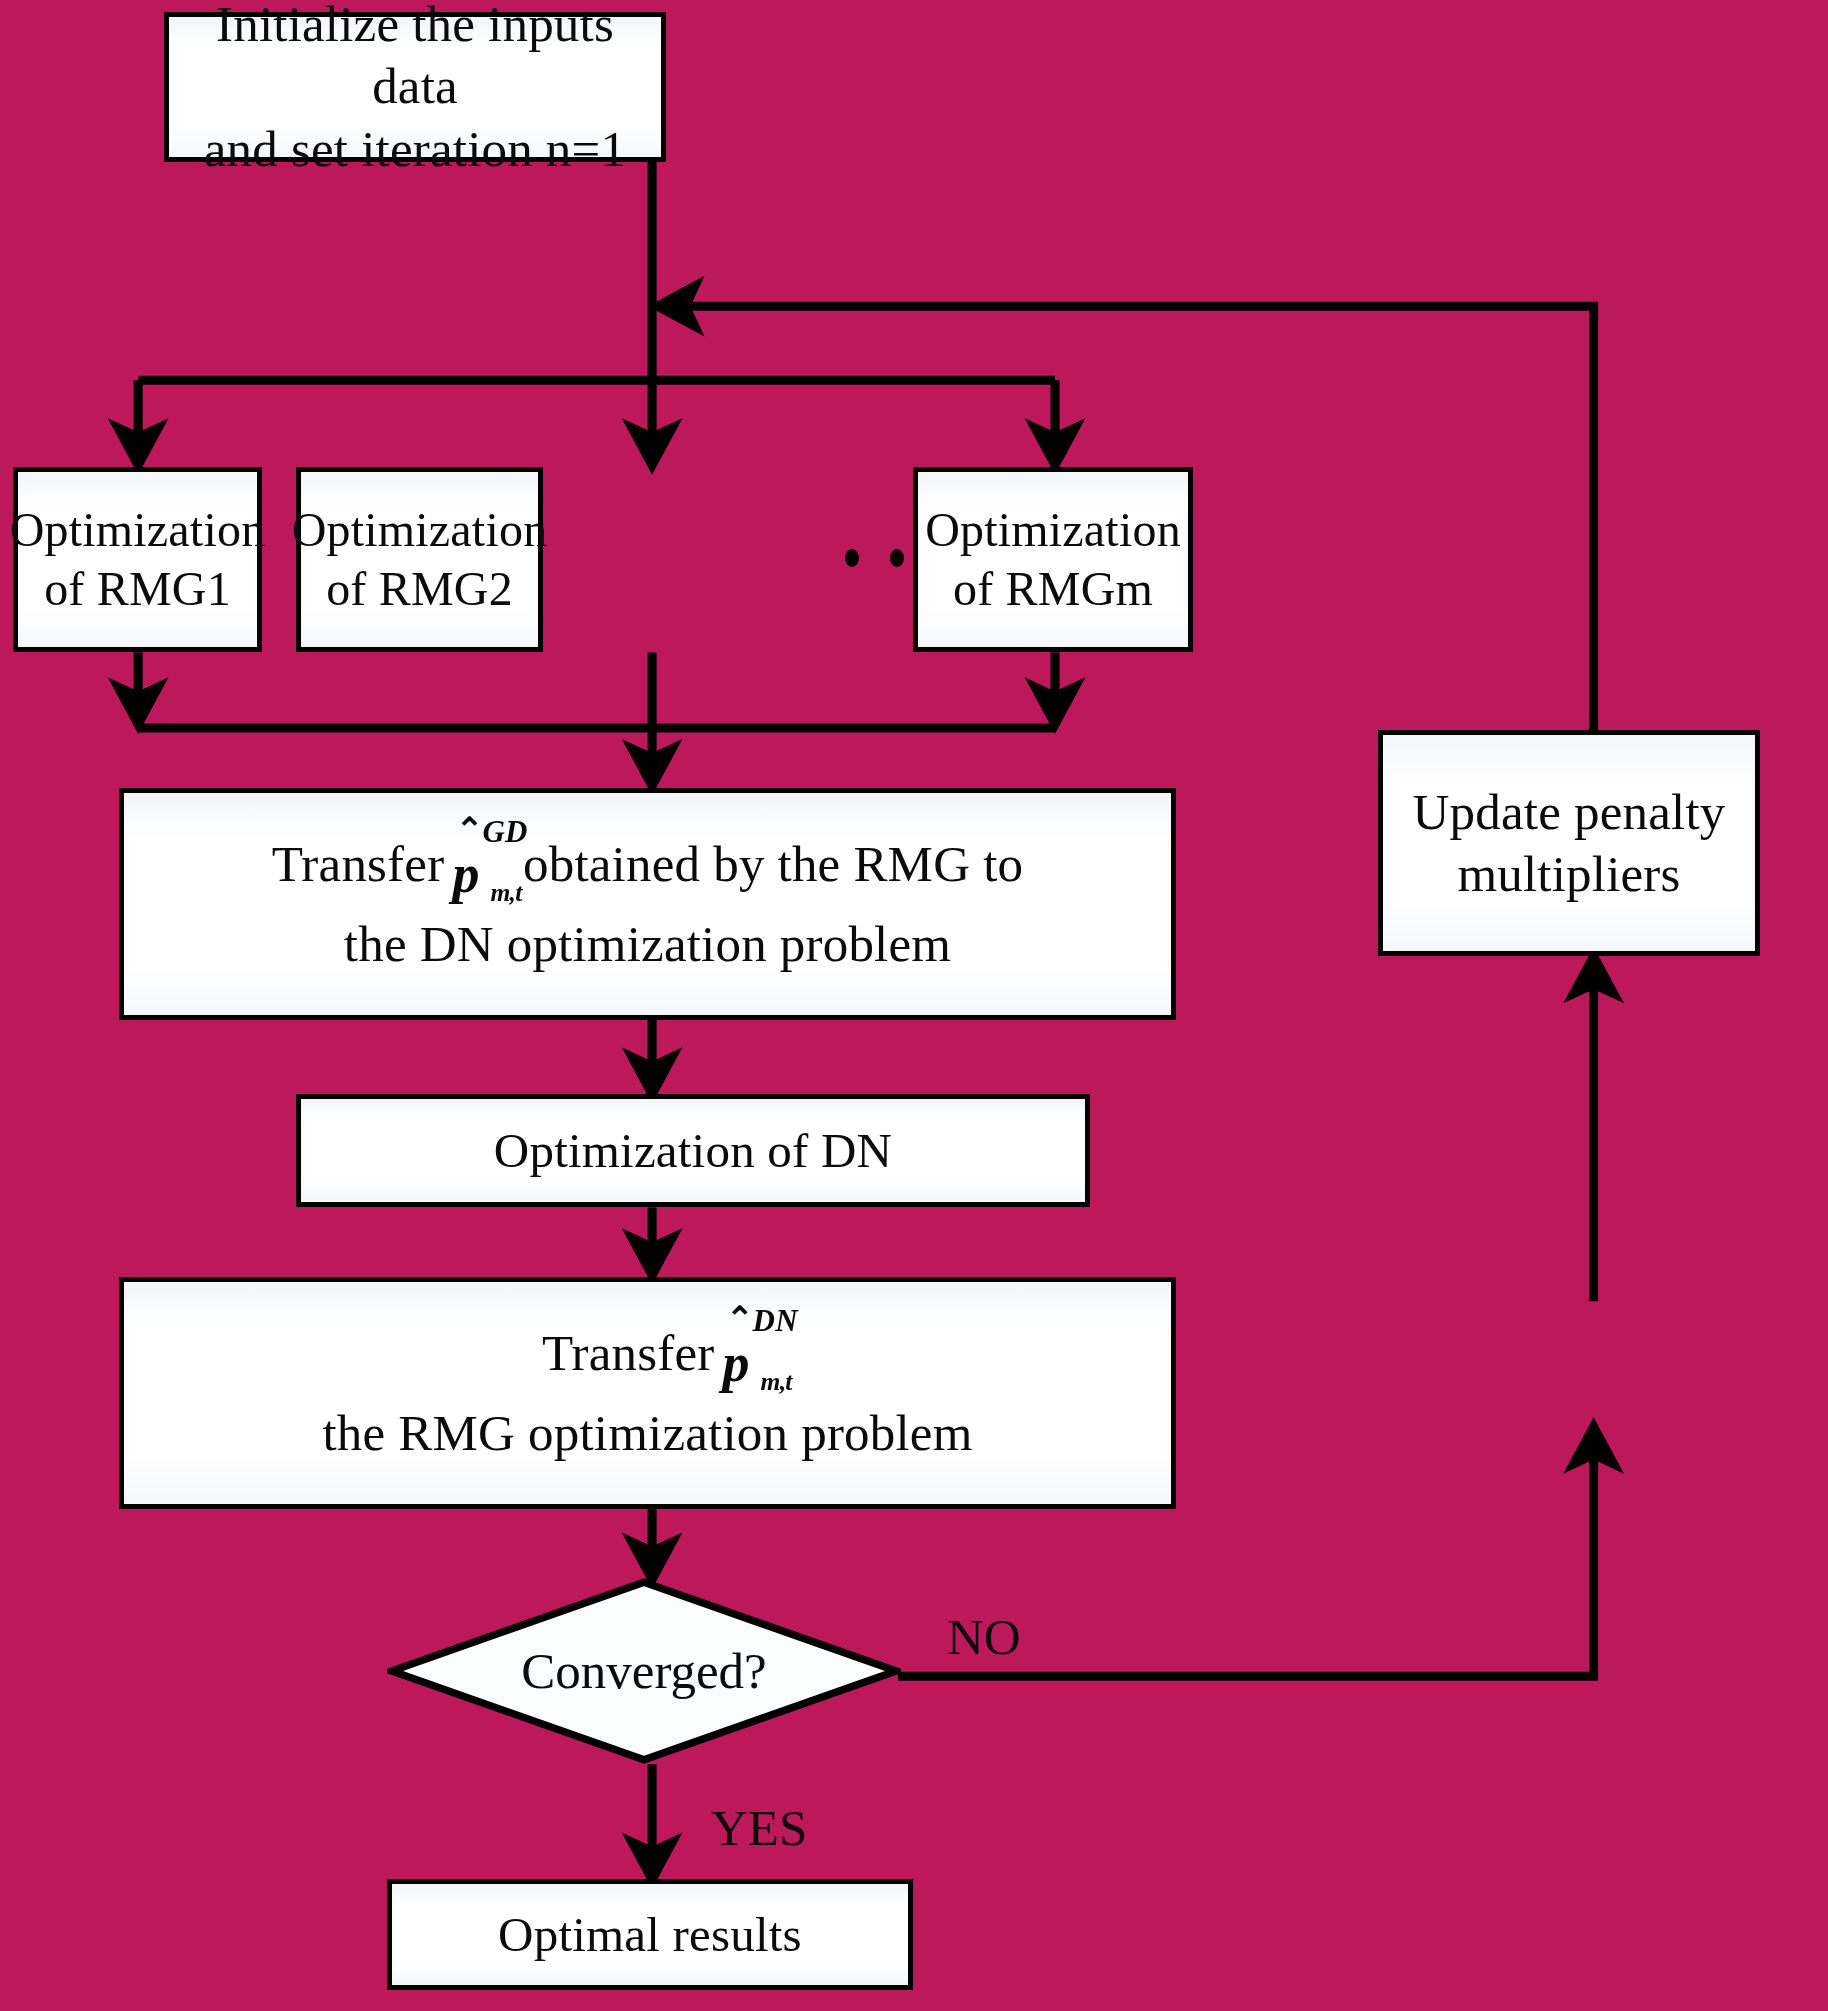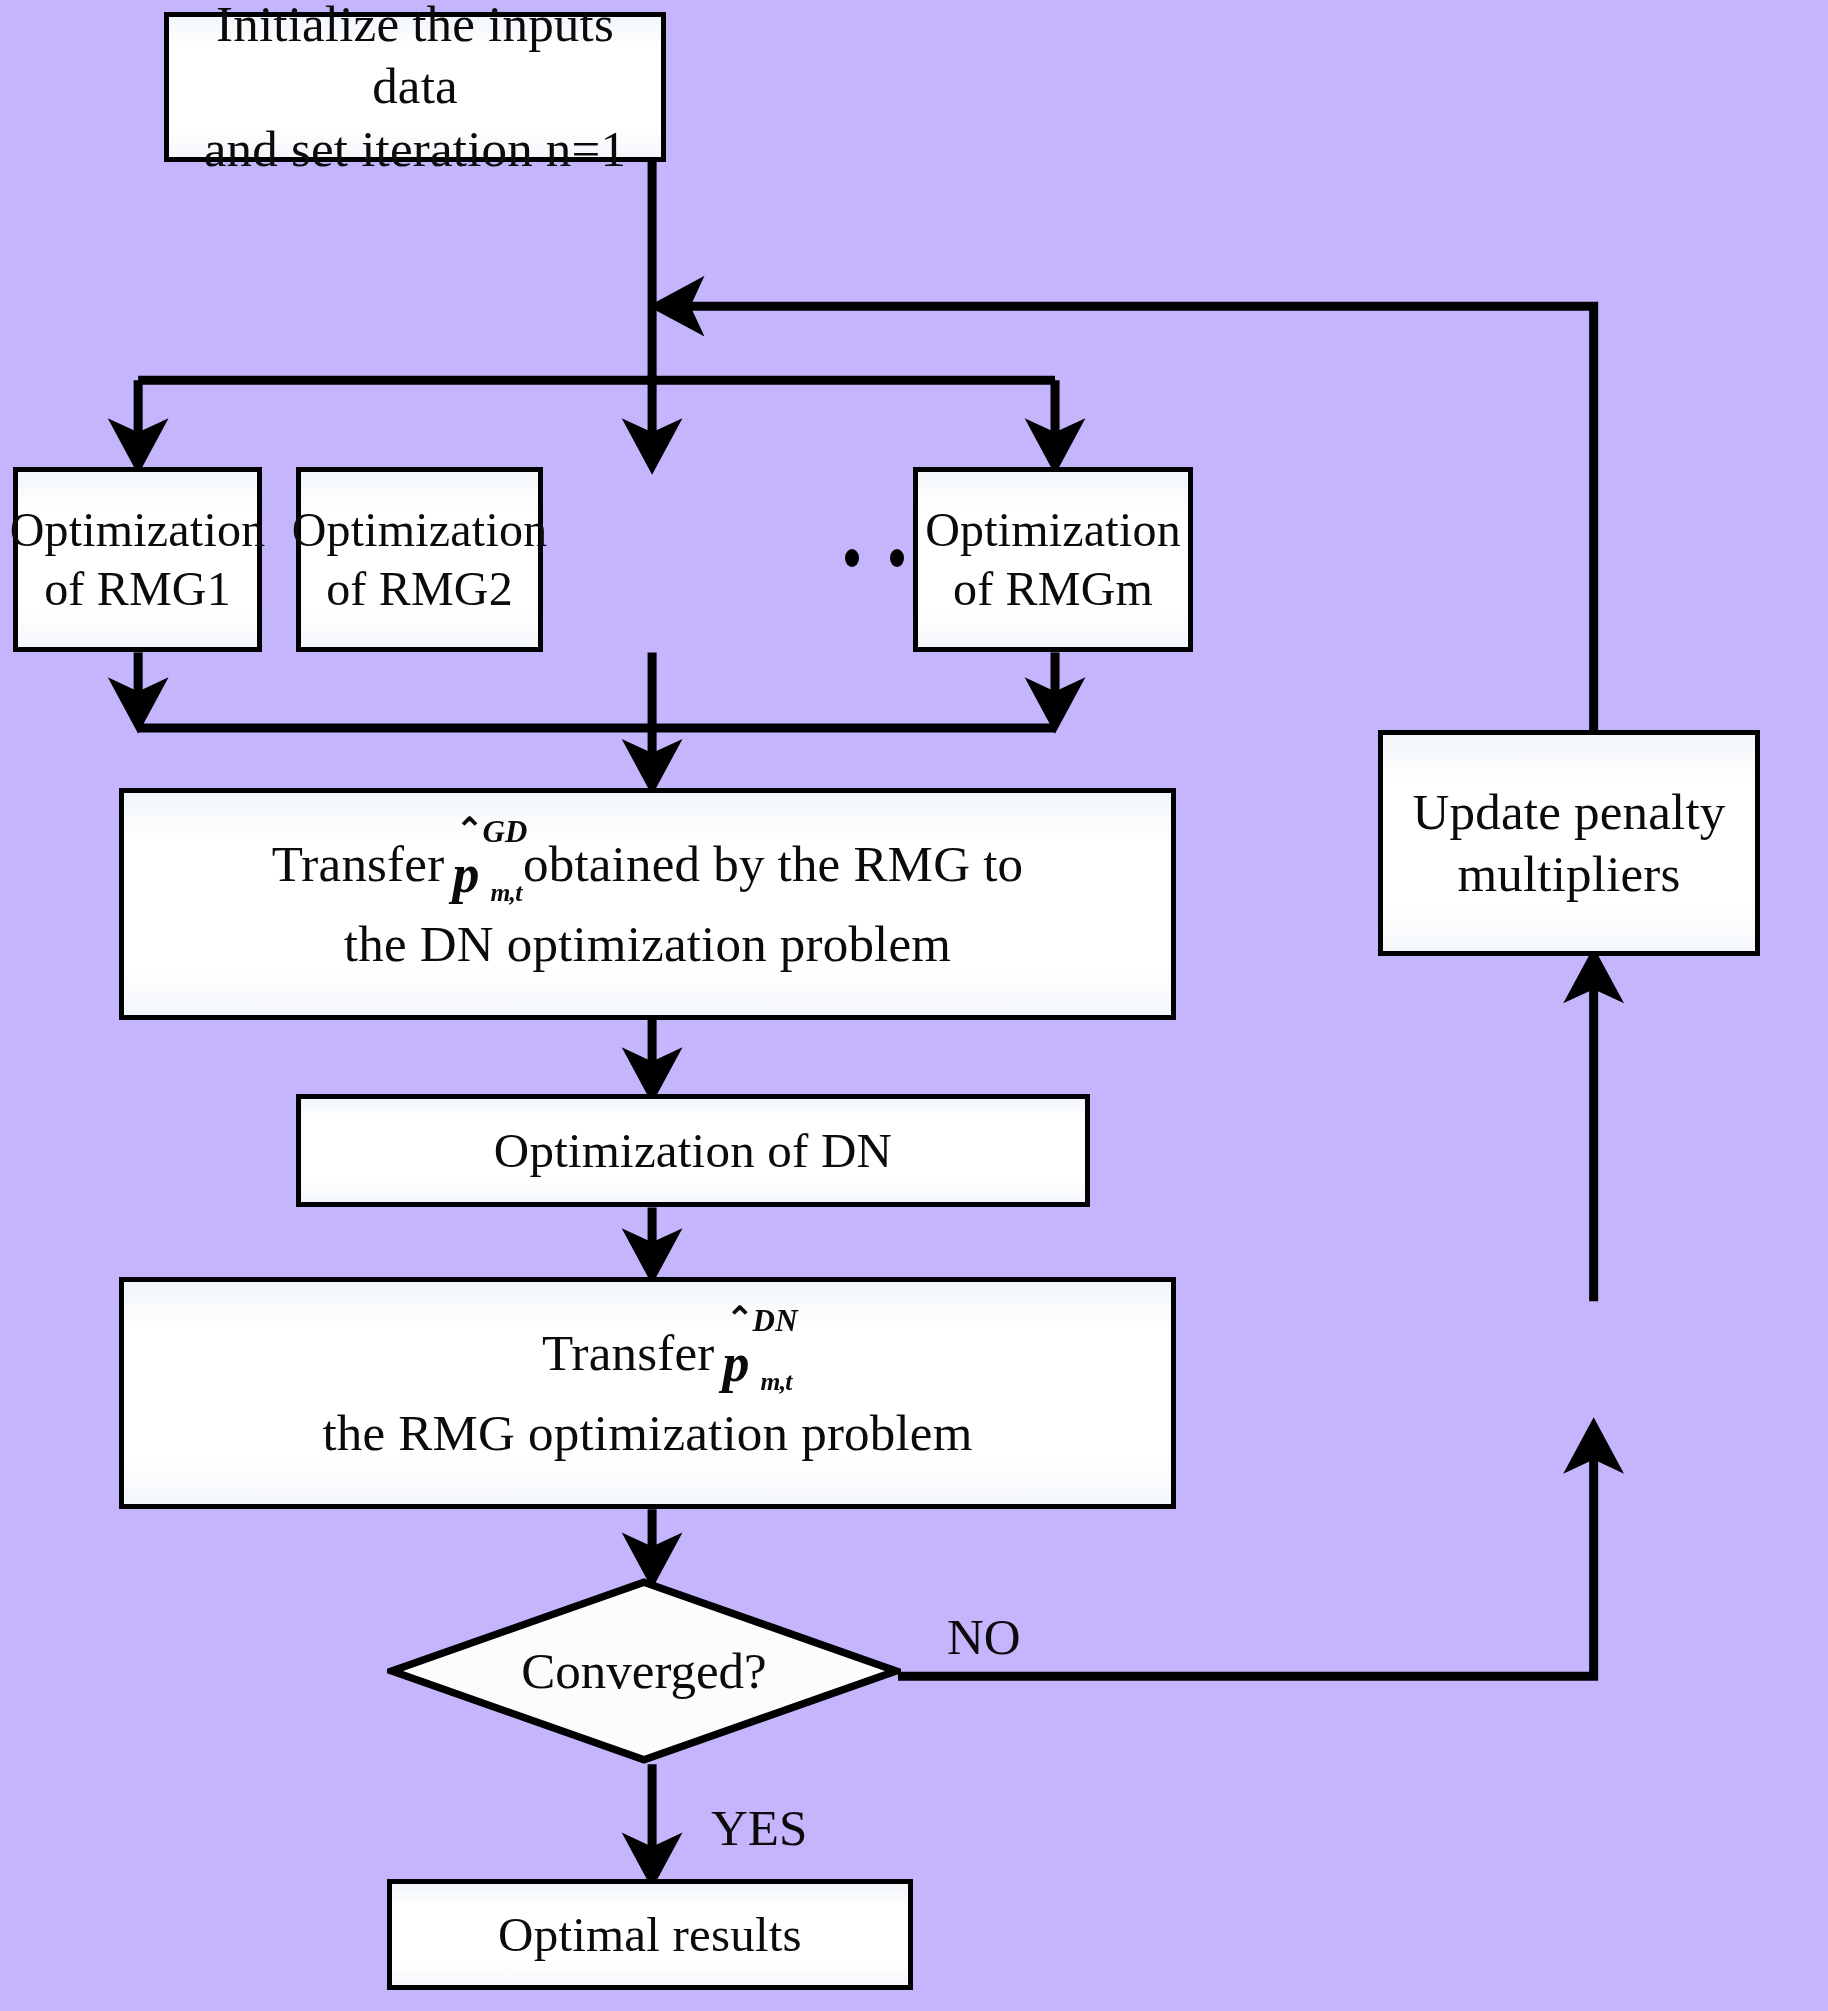--- a/index.html
+++ b/index.html
@@ -8,21 +8,21 @@
     padding: 0;
     background: #ffffff;
   }
   body {
     font-family: "Liberation Serif", "DejaVu Serif", serif;
   }
   #stage {
     position: relative;
     width: 1828px;
     height: 2012px;
-    background: #c4b5fd;
+    background: #be185d;
     overflow: hidden;
   }
   svg.edges {
     position: absolute;
     left: 0;
     top: 0;
     width: 1828px;
     height: 2012px;
     pointer-events: none;
   }

